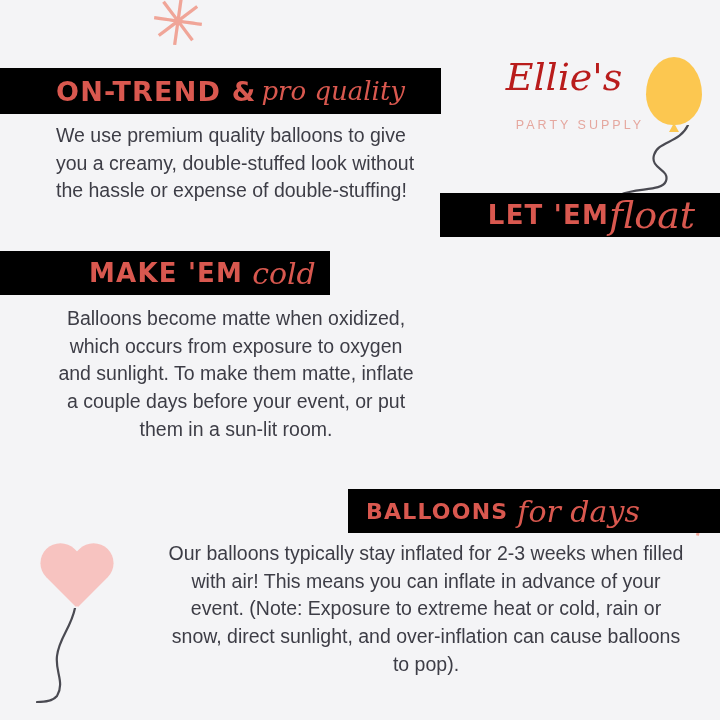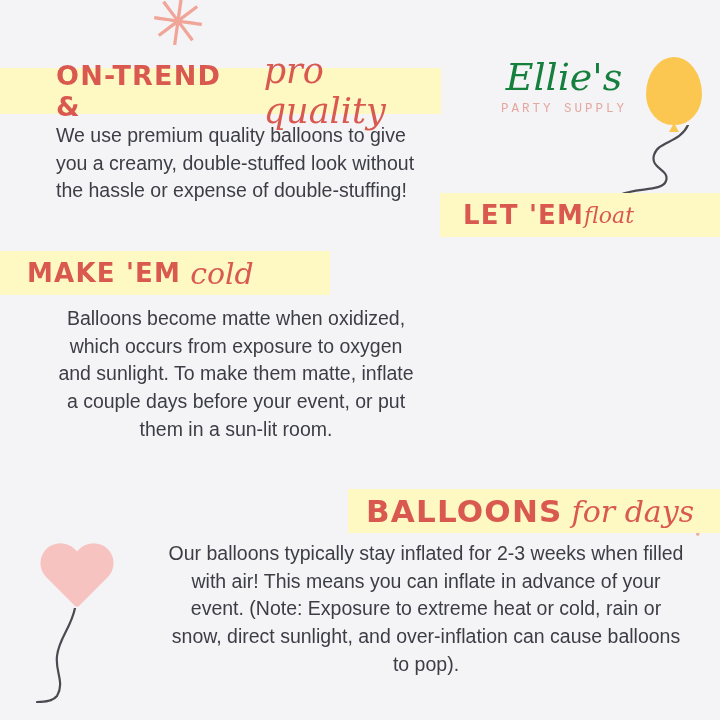--- a/index.html
+++ b/index.html
@@ -105,21 +105,21 @@
     position: absolute;
     left: 35px;
     top: 608px;
     width: 60px;
     height: 95px;
   }
 
   
   .headband {
     position: absolute;
-    background: #fef9c3;
+    background: #000000;
     display: flex;
     align-items: center;
     box-sizing: border-box;
   }
   .headband .h-plain {
     color: #d9584f;
     font-family: "DejaVu Sans", sans-serif;
     font-weight: bold;
     letter-spacing: 1.2px;
     text-transform: uppercase;
@@ -132,50 +132,51 @@
   }
 
   #band-trend {
     left: 0;
     top: 68px;
     width: 441px;
     height: 46px;
     padding-left: 56px;
   }
   #band-trend .h-plain { font-size: 27px; }
-  #band-trend .h-script { font-size: 35px; margin-left: 24px; }
+  #band-trend .h-script { font-size: 26px; margin-left: 5px; }
 
   #band-matte {
     left: 0;
     top: 251px;
     width: 330px;
     height: 44px;
-    padding-left: 27px;
+    padding-left: 89px;
   }
   #band-matte .h-plain { font-size: 26px; }
   #band-matte .h-script { font-size: 30px; margin-left: 9px; }
 
   #band-float {
     left: 440px;
     top: 193px;
     width: 280px;
     height: 44px;
     padding-left: 23px;
+    justify-content: center;
   }
   #band-float .h-plain { font-size: 26px; }
-  #band-float .h-script { font-size: 22px; }
+  #band-float .h-script { font-size: 38px; }
 
   #band-days {
     left: 348px;
     top: 489px;
     width: 372px;
     height: 44px;
     padding-left: 18px;
   }
-  #band-days .h-plain { font-size: 31px; }
+  #band-days .h-plain { font-size: 22px; }
   #band-days .h-script { font-size: 30px; margin-left: 9px; text-align: right; }
 
   
   .body-text {
     position: absolute;
     color: #3d3d46;
     font-family: Liberation Sans, sans-serif;
     font-size: 19.5px;
     line-height: 1.42;
   }
@@ -211,28 +212,29 @@
     top: 58px;
     width: 160px;
     text-align: center;
     color: #e09a92;
   }
   .logo-name {
     font-family: "DejaVu Serif", serif;
     font-style: italic;
     font-size: 38px;
     line-height: 1;
-    color: #15803d;
+    color: #b91c1c;
   }
   .logo-sub {
-    font-family: Liberation Mono, monospace;
+    font-family: Liberation Sans, sans-serif;
     font-size: 12.5px;
     letter-spacing: 3px;
-    margin-top: 6px;
+    margin-top: 22px;
     color: #e5a79f;
+    text-align: right;
   }
 </style>
 </head>
 <body>
 
 <div class="canvas">
 
   <div class="asterisk top">✳</div>
   <div class="asterisk right">✳</div>
 

